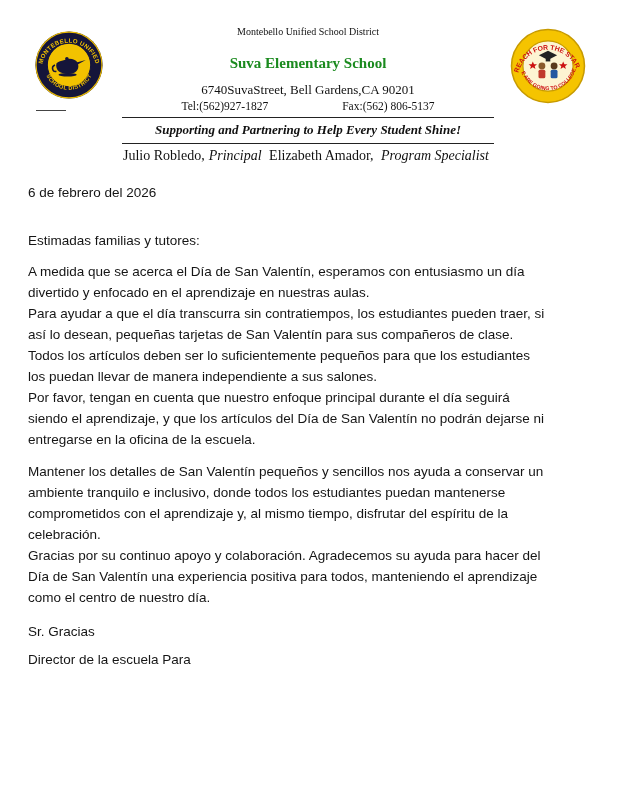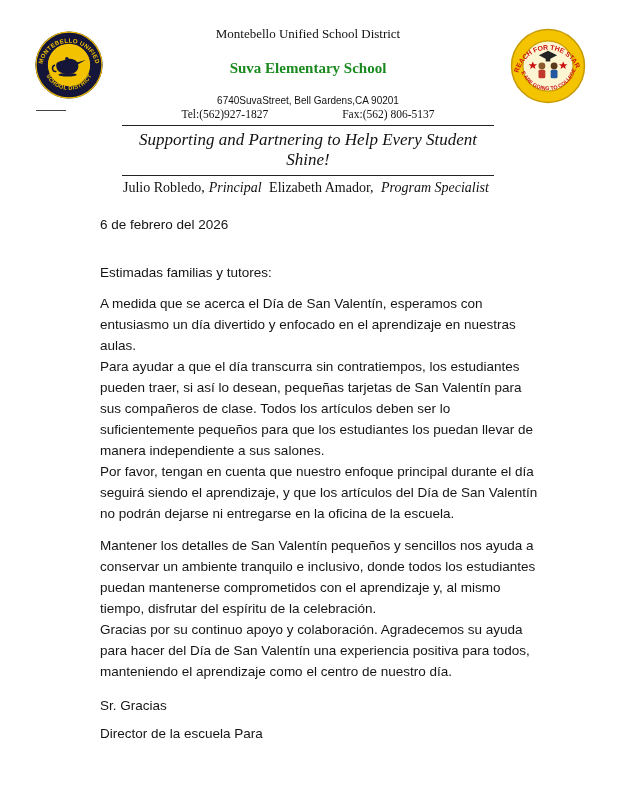--- a/index.html
+++ b/index.html
@@ -16,32 +16,32 @@
   }
   .page{width:618px;height:800px;overflow:hidden;background:#fff;padding-top:26px;}
 
   
   .header{display:flex;align-items:flex-start;padding:0 30px 0 34px;}
   .seal-wrap{width:72px;flex:0 0 72px;padding-top:4px;}
   .seal-underline{width:30px;border-top:1px solid #444;margin:6px 0 0 2px;}
   .badge-wrap{width:78px;flex:0 0 78px;padding-top:2px;}
   .hdr-center{flex:1;text-align:center;padding:0 10px;}
 
-  .district{font-family:"Liberation Serif", serif;font-size:13px;color:#111;}
+  .district{font-family:"Liberation Serif", serif;font-size:10px;color:#111;}
   .school{font-family:"Liberation Serif", serif;font-size:15px;font-weight:bold;color:var(--school-green);margin-top:18px;}
-  .address{font-family:Liberation Sans, sans-serif;font-size:10px;margin-top:18px;color:#111;}
+  .address{font-family:Liberation Serif, serif;font-size:13px;margin-top:10px;color:#111;}
   .telfax{font-family:"Liberation Serif", serif;font-size:11.5px;margin-top:2px;color:#111;display:flex;justify-content:center;gap:74px;}
   .hdr-rule{border:none;border-top:1.3px solid #222;margin:5px 6px 4px 6px;}
-  .motto{font-family:"Liberation Serif", serif;font-size:17px;font-weight:normal;font-style:italic;color:#111;}
+  .motto{font-family:"Liberation Serif", serif;font-size:13px;font-weight:bold;font-style:italic;color:#111;}
   .staff{font-family:"Liberation Serif", serif;font-size:14px;margin-top:4px;color:#111;}
   .staff .it{font-style:italic;}
   .staff span{margin-right:4px;}
 
   
-  .letter{padding:18px 72px 0 100px;font-size:13.5px;line-height:21px;color:#151515;}
+  .letter{padding:18px 72px 0 28px;font-size:13.5px;line-height:21px;color:#151515;}
   .date-line{margin-bottom:27px;}
   .salutation{margin-bottom:10px;}
   .para{margin:0;}
   .para.gap-before{margin-top:11px;}
   .closing{margin-top:62px;}
   .signer{margin-top:13px;}
   .signer-title{margin-top:7px;}
 </style>
 </head>
 <body>

